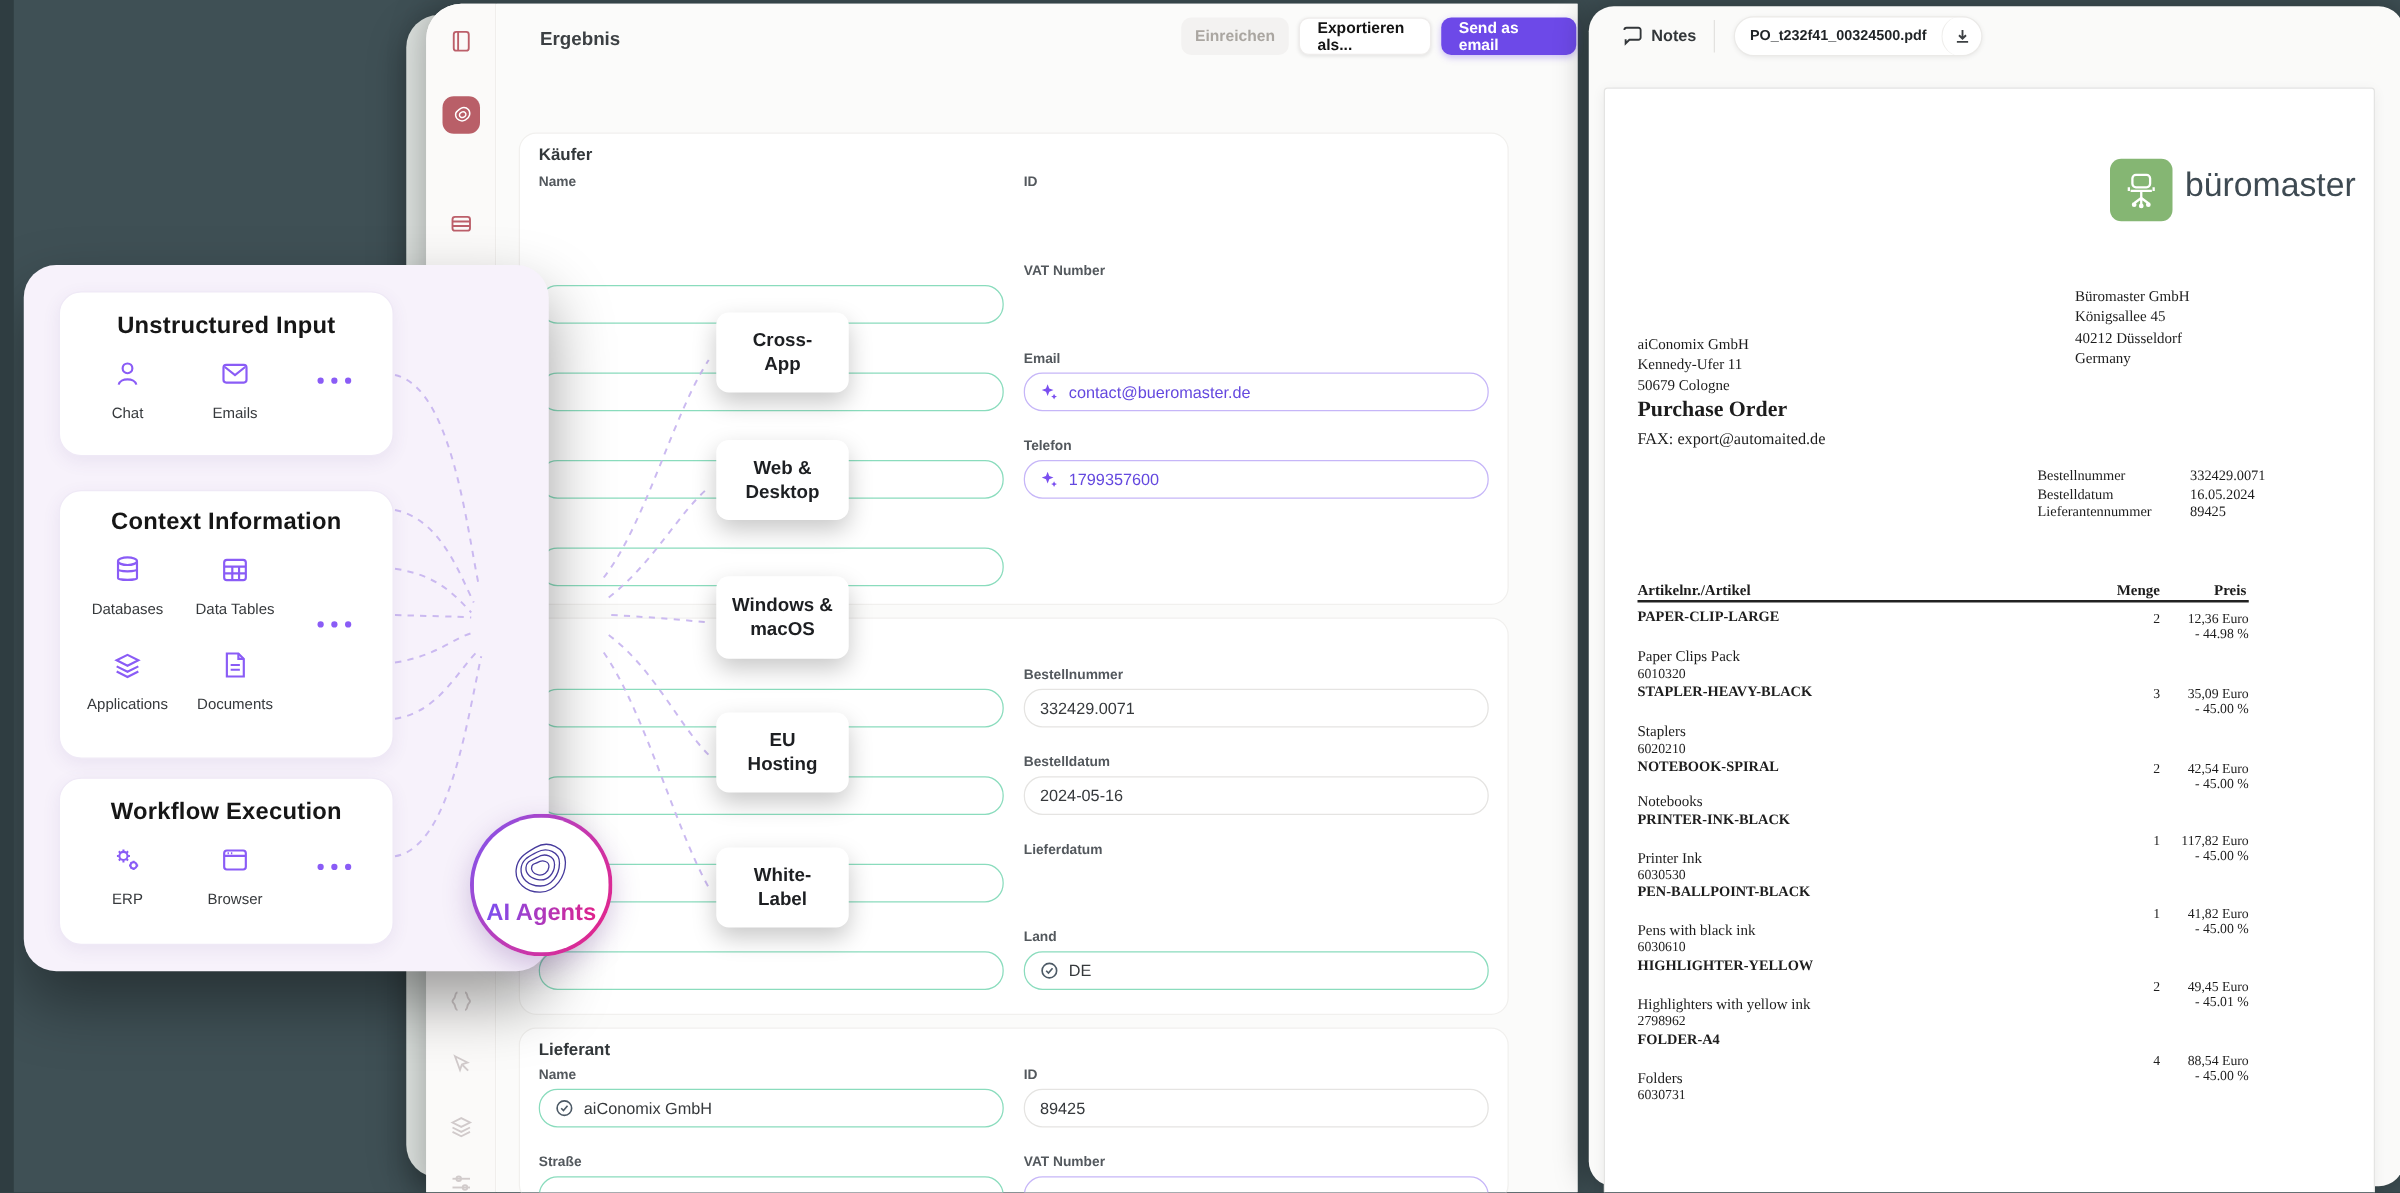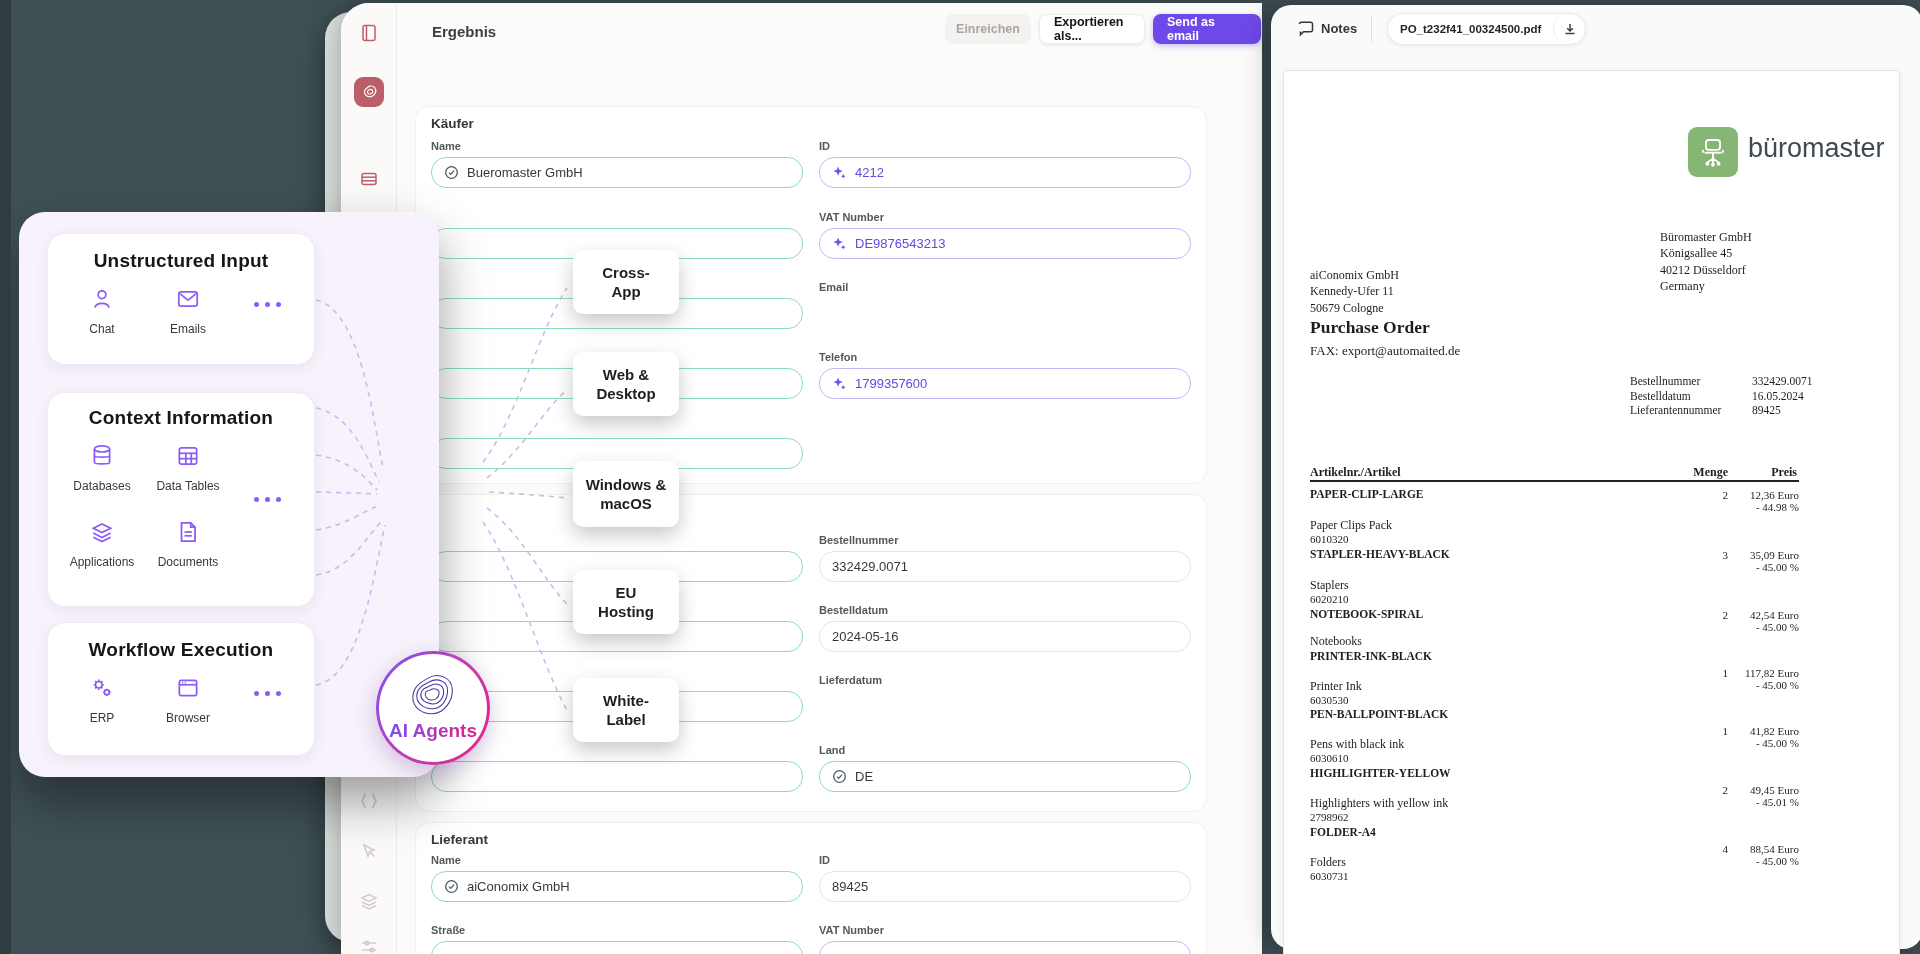--- a/index.html
+++ b/index.html
@@ -163,52 +163,38 @@
     <div class="abs content">
       <div class="abs apptitle">Ergebnis</div>
       <div class="abs btn btn-ghost" style="left:548px;width:86px">Einreichen</div>
       <div class="abs btn btn-light" style="left:642px;width:106px">Exportieren als...</div>
       <div class="abs btn btn-primary" style="left:756px;width:108px">Send as email</div>
 
       <div class="abs formcard" style="top:103px;height:378px"></div>
       <div class="abs sechead" style="left:34px;top:113px">Käufer</div>
 
       <div class="abs flabel" style="left:34px;top:137px">Name</div>
-      <div class="abs field green" style="left:34px;top:154px;width:372px">
-        <svg class="ficon" viewBox="0 0 16 16" fill="none" stroke="#4d5a66" stroke-width="1.4">
-            <circle cx="8" cy="8" r="6.2"></circle>
-            <path d="M5.3,8.1 l1.9,1.9 l3.5-4"></path>
-          </svg>
-        <span class="fv">Bueromaster GmbH</span>
-      </div>
 
       <div class="abs flabel" style="left:422px;top:137px">ID</div>
-      <div class="abs field purple" style="left:422px;top:154px;width:372px">
-        <svg class="ficon" viewBox="0 0 16 16" fill="#7a4ff0">
-            <path d="M6.5,1.5 L7.9,5.1 L11.5,6.5 L7.9,7.9 L6.5,11.5 L5.1,7.9 L1.5,6.5 L5.1,5.1 Z"></path>
-            <path d="M12,9.5 L12.8,11.2 L14.5,12 L12.8,12.8 L12,14.5 L11.2,12.8 L9.5,12 L11.2,11.2 Z"></path>
-          </svg>
-        <span class="fv purple">4212</span>
-      </div>
 
       <div class="abs field green" style="left:34px;top:225px;width:372px"></div>
       <div class="abs field green" style="left:34px;top:295px;width:372px"></div>
       <div class="abs field green" style="left:34px;top:365px;width:372px"></div>
       <div class="abs field green" style="left:34px;top:435px;width:372px"></div>
 
       <div class="abs flabel" style="left:422px;top:208px">VAT Number</div>
-      <div class="abs field purple" style="left:422px;top:225px;width:372px">
+
+      <div class="abs flabel" style="left:422px;top:278px">Email</div>
+      <div class="abs field purple" style="left:422px;top:295px;width:372px">
         <svg class="ficon" viewBox="0 0 16 16" fill="#7a4ff0">
             <path d="M6.5,1.5 L7.9,5.1 L11.5,6.5 L7.9,7.9 L6.5,11.5 L5.1,7.9 L1.5,6.5 L5.1,5.1 Z"></path>
             <path d="M12,9.5 L12.8,11.2 L14.5,12 L12.8,12.8 L12,14.5 L11.2,12.8 L9.5,12 L11.2,11.2 Z"></path>
           </svg>
-        <span class="fv purple">DE9876543213</span>
-      </div>
-
-      <div class="abs flabel" style="left:422px;top:278px">Email</div>
+        <span class="fv purple">contact@bueromaster.de</span>
+      </div>
 
       <div class="abs flabel" style="left:422px;top:348px">Telefon</div>
       <div class="abs field purple" style="left:422px;top:365px;width:372px">
         <svg class="ficon" viewBox="0 0 16 16" fill="#7a4ff0">
             <path d="M6.5,1.5 L7.9,5.1 L11.5,6.5 L7.9,7.9 L6.5,11.5 L5.1,7.9 L1.5,6.5 L5.1,5.1 Z"></path>
             <path d="M12,9.5 L12.8,11.2 L14.5,12 L12.8,12.8 L12,14.5 L11.2,12.8 L9.5,12 L11.2,11.2 Z"></path>
           </svg>
         <span class="fv purple">1799357600</span>
       </div>
 

